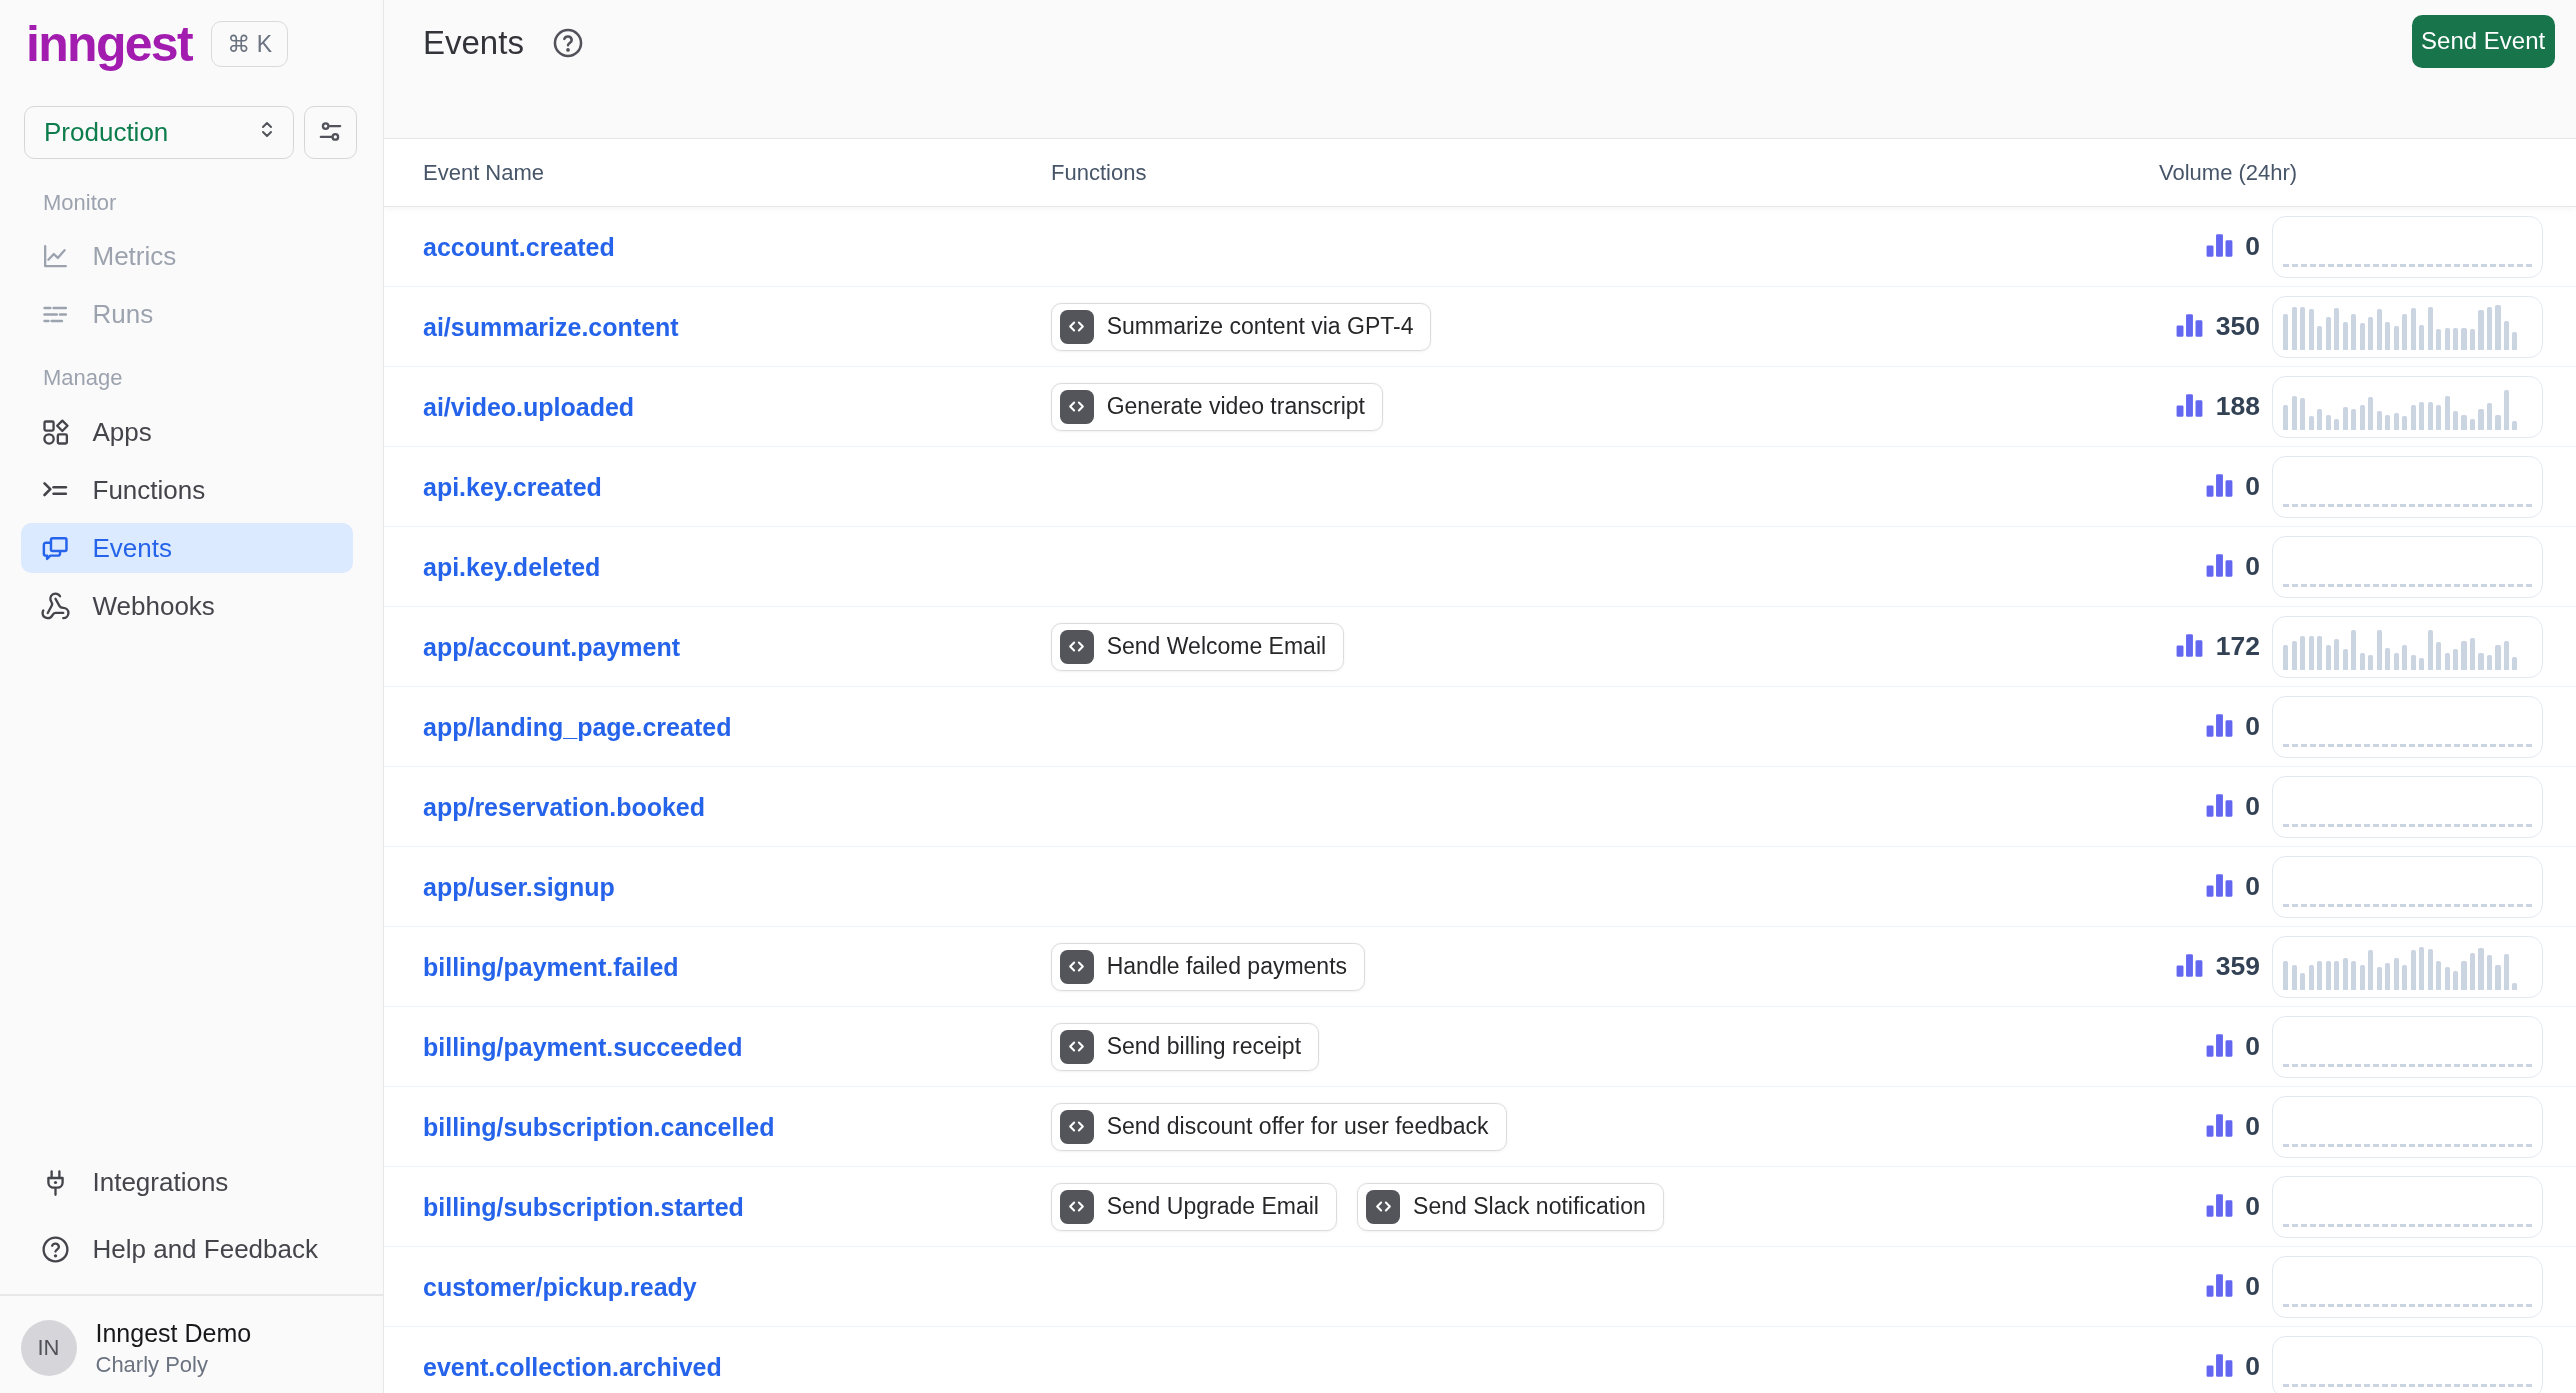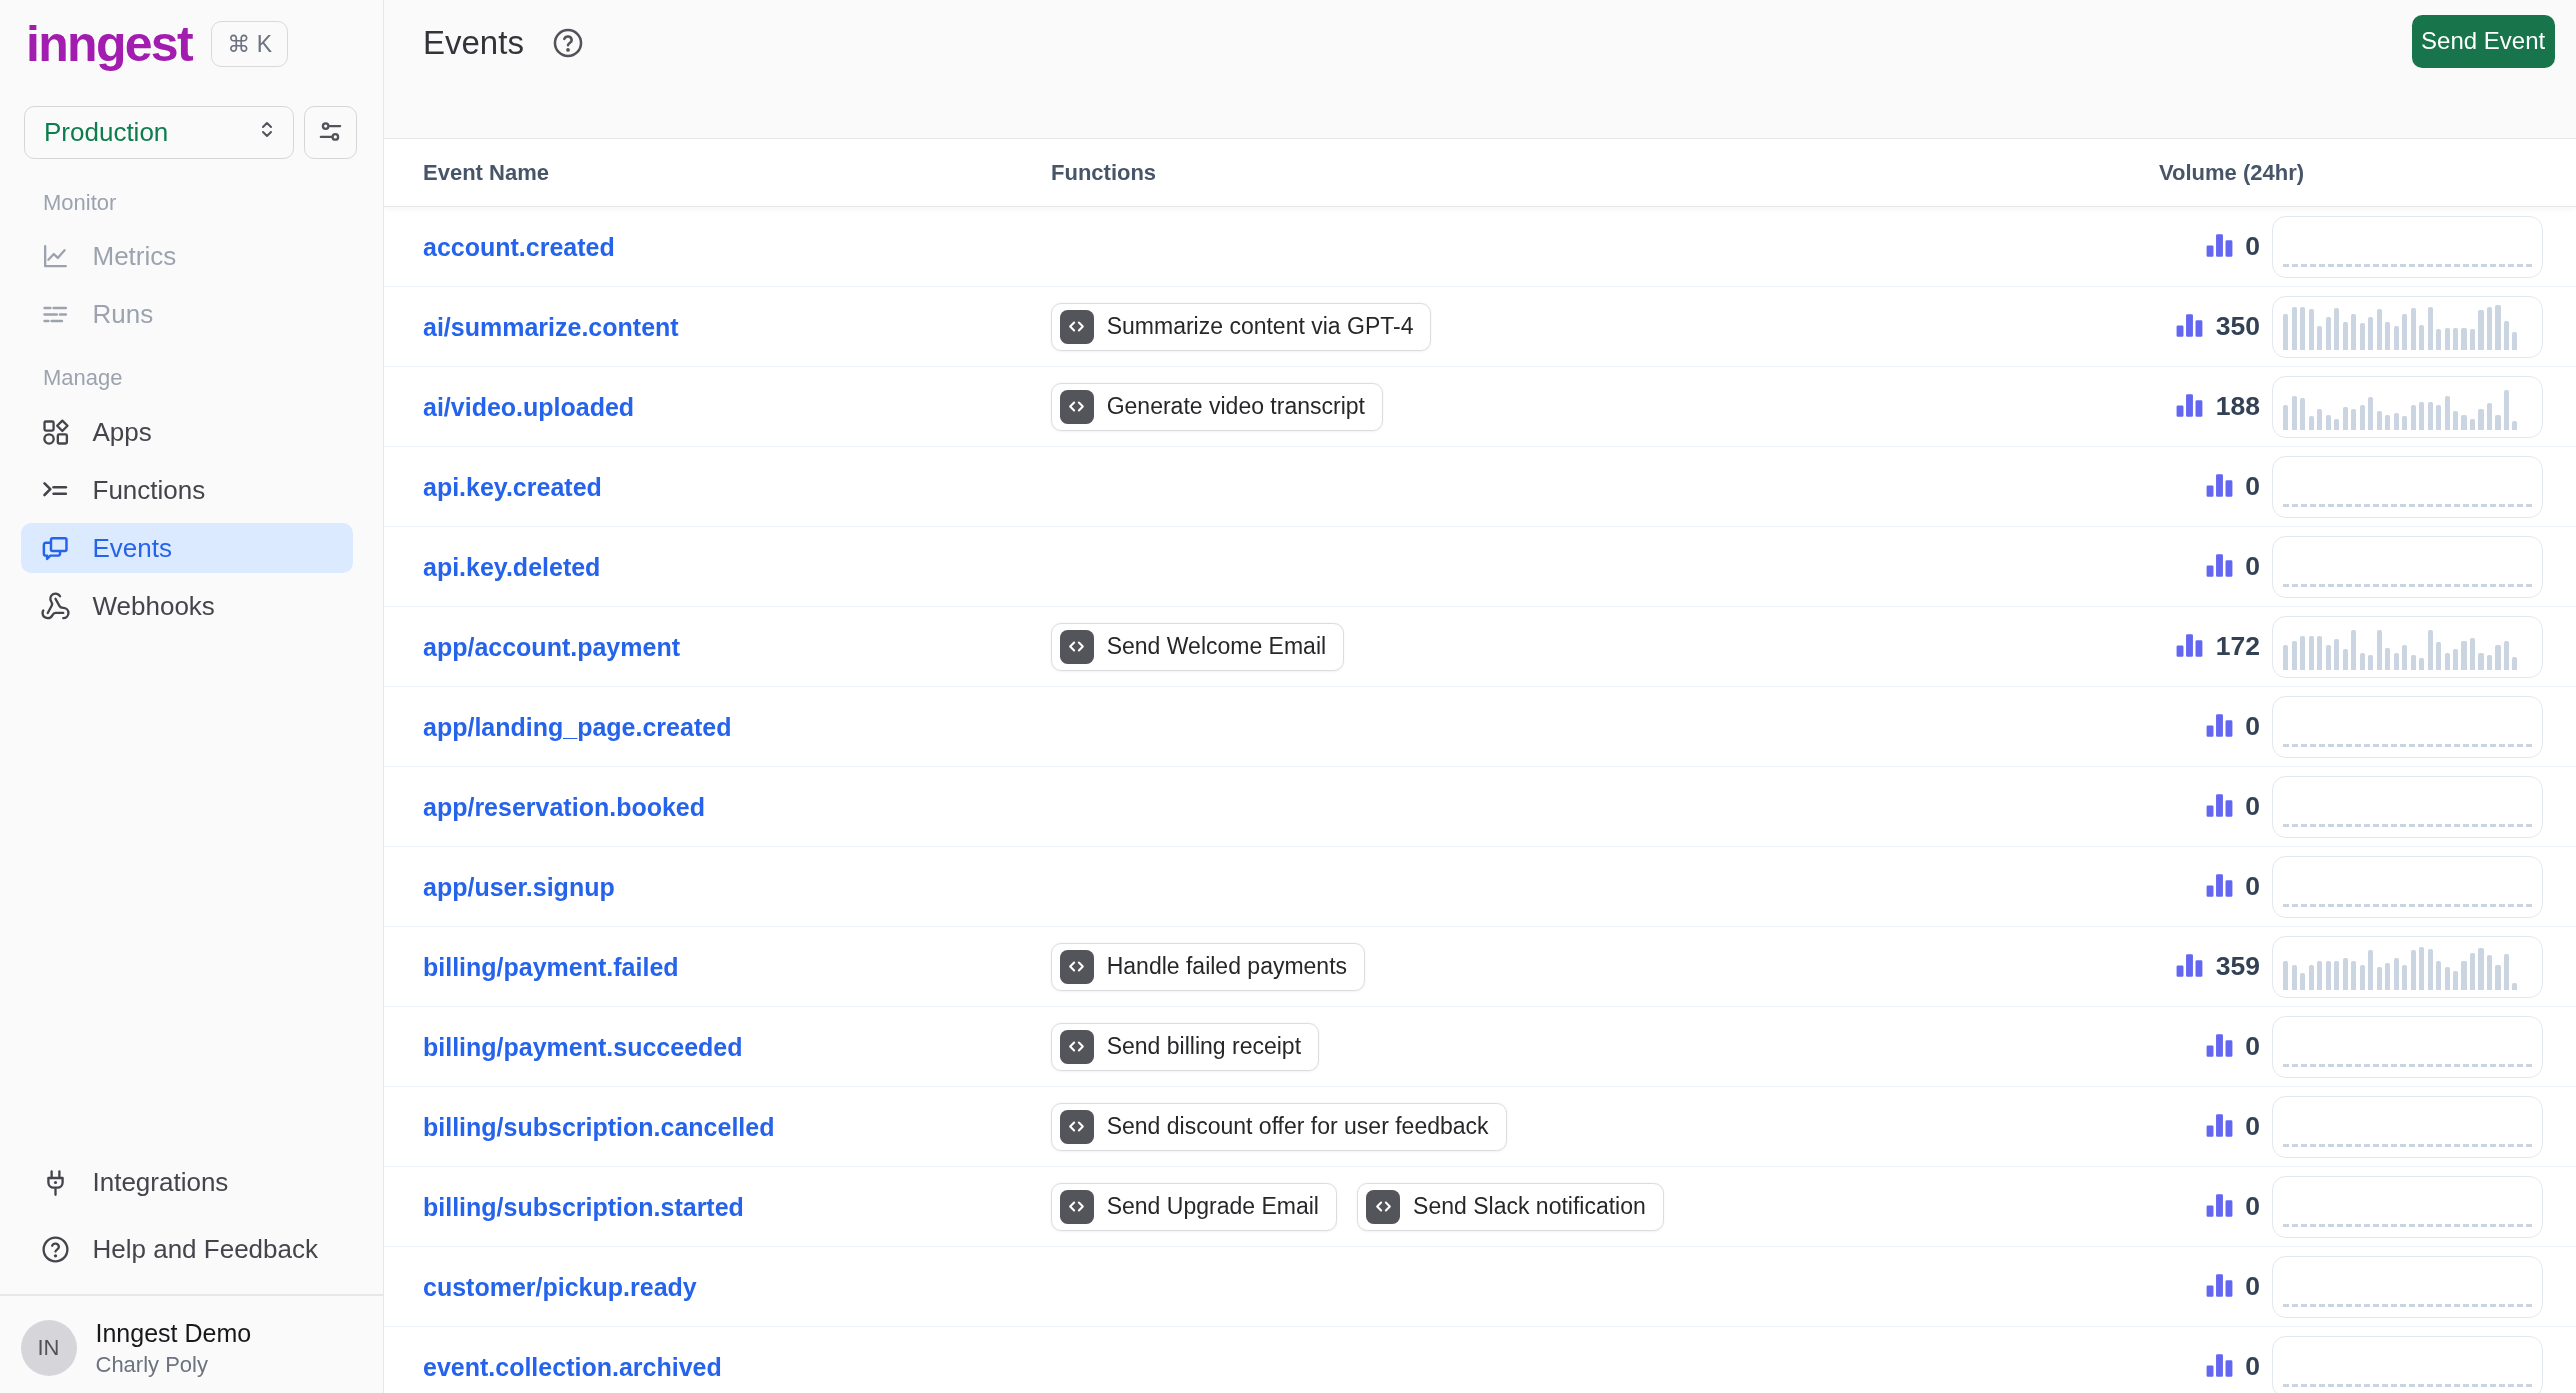--- a/index.html
+++ b/index.html
@@ -46,21 +46,21 @@
     border-radius:10.3px; display:flex; align-items:center; justify-content:center; cursor:pointer; }
   .tabs { position:absolute; left:26px; bottom:-1.7px; display:flex; align-items:flex-end; }
   .tab { display:flex; align-items:center; padding:0 1.7px 17px 1.7px; font-size:26px; cursor:pointer; }
   .tab.active { color:#18181b; font-weight:600; border-bottom:6px solid #52525b; padding-bottom:11px; }
   .tab.inactive { color:#6b7280; margin-left:48px; }
   .exp-badge { margin-left:13.7px; border:2.6px solid #cf5c2a; color:#c2410c; background:#fcf1e4;
     border-radius:855px; padding:6px 19px; font-size:22px; font-weight:500; }
 
   .thead { position:absolute; left:0; right:0; top:139px; height:68px; background:#fff;
     border-bottom:1.7px solid #e5e7eb; box-shadow:0 3.4px 6.8px rgba(0,0,0,0.045); z-index:2; }
-  .th { position:absolute; top:50%; transform:translateY(-50%); font-size:22px; font-weight:700; color:#475569; }
+  .th { position:absolute; top:50%; transform:translateY(-50%); font-size:22px; font-weight:400; color:#475569; }
   .th.c1 { left:39px; } .th.c2 { left:667px; } .th.c3 { left:1775px; }
 
   .rows { position:absolute; left:0; right:0; top:207px; bottom:0; overflow:hidden; }
   .row { position:relative; height:80px; border-bottom:1.7px solid #ecf2f7; }
   .ev-link { position:absolute; left:39px; top:50%; transform:translateY(-50%);
     font-size:25px; font-weight:600; color:#2563eb; text-decoration:none; cursor:pointer; }
   .fn-wrap { position:absolute; left:667px; top:50%; transform:translateY(-50%);
     display:flex; gap:20.5px; }
   .fn-badge { display:inline-flex; align-items:center; gap:13px; background:#fff;
     border:1.7px solid #dcdce0; border-radius:10.3px; padding:6px 17px 6px 7.7px;

